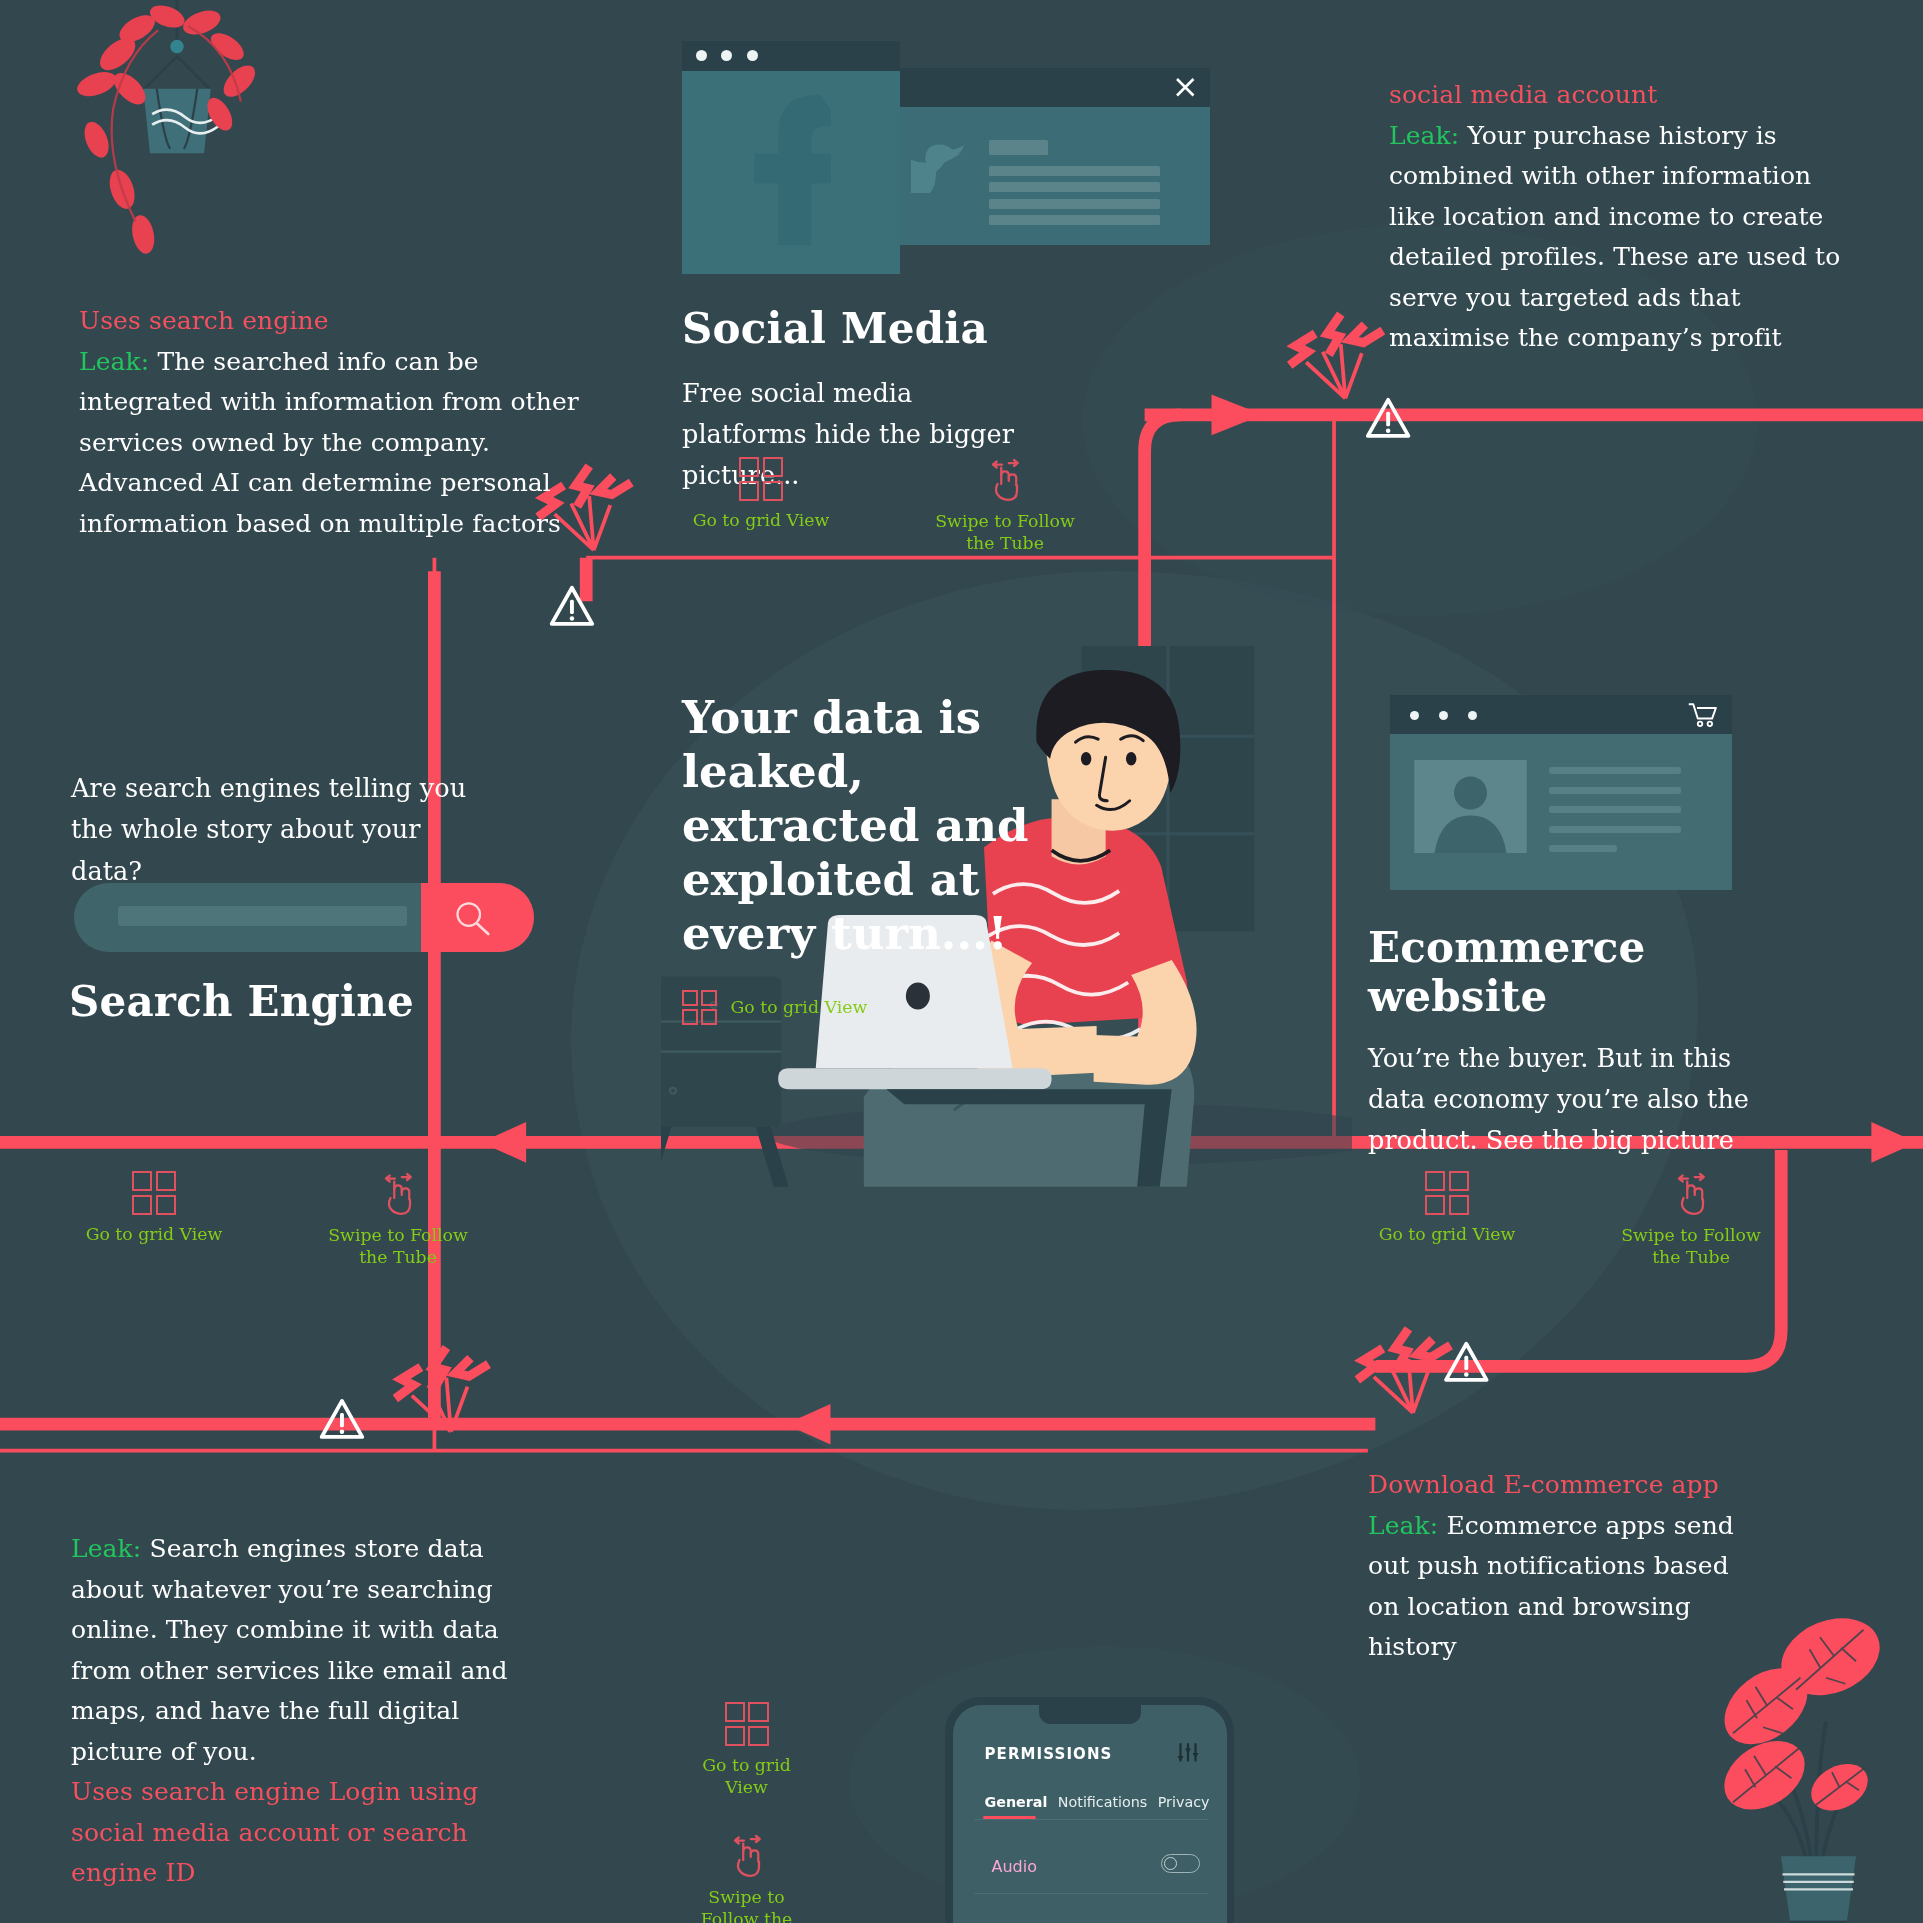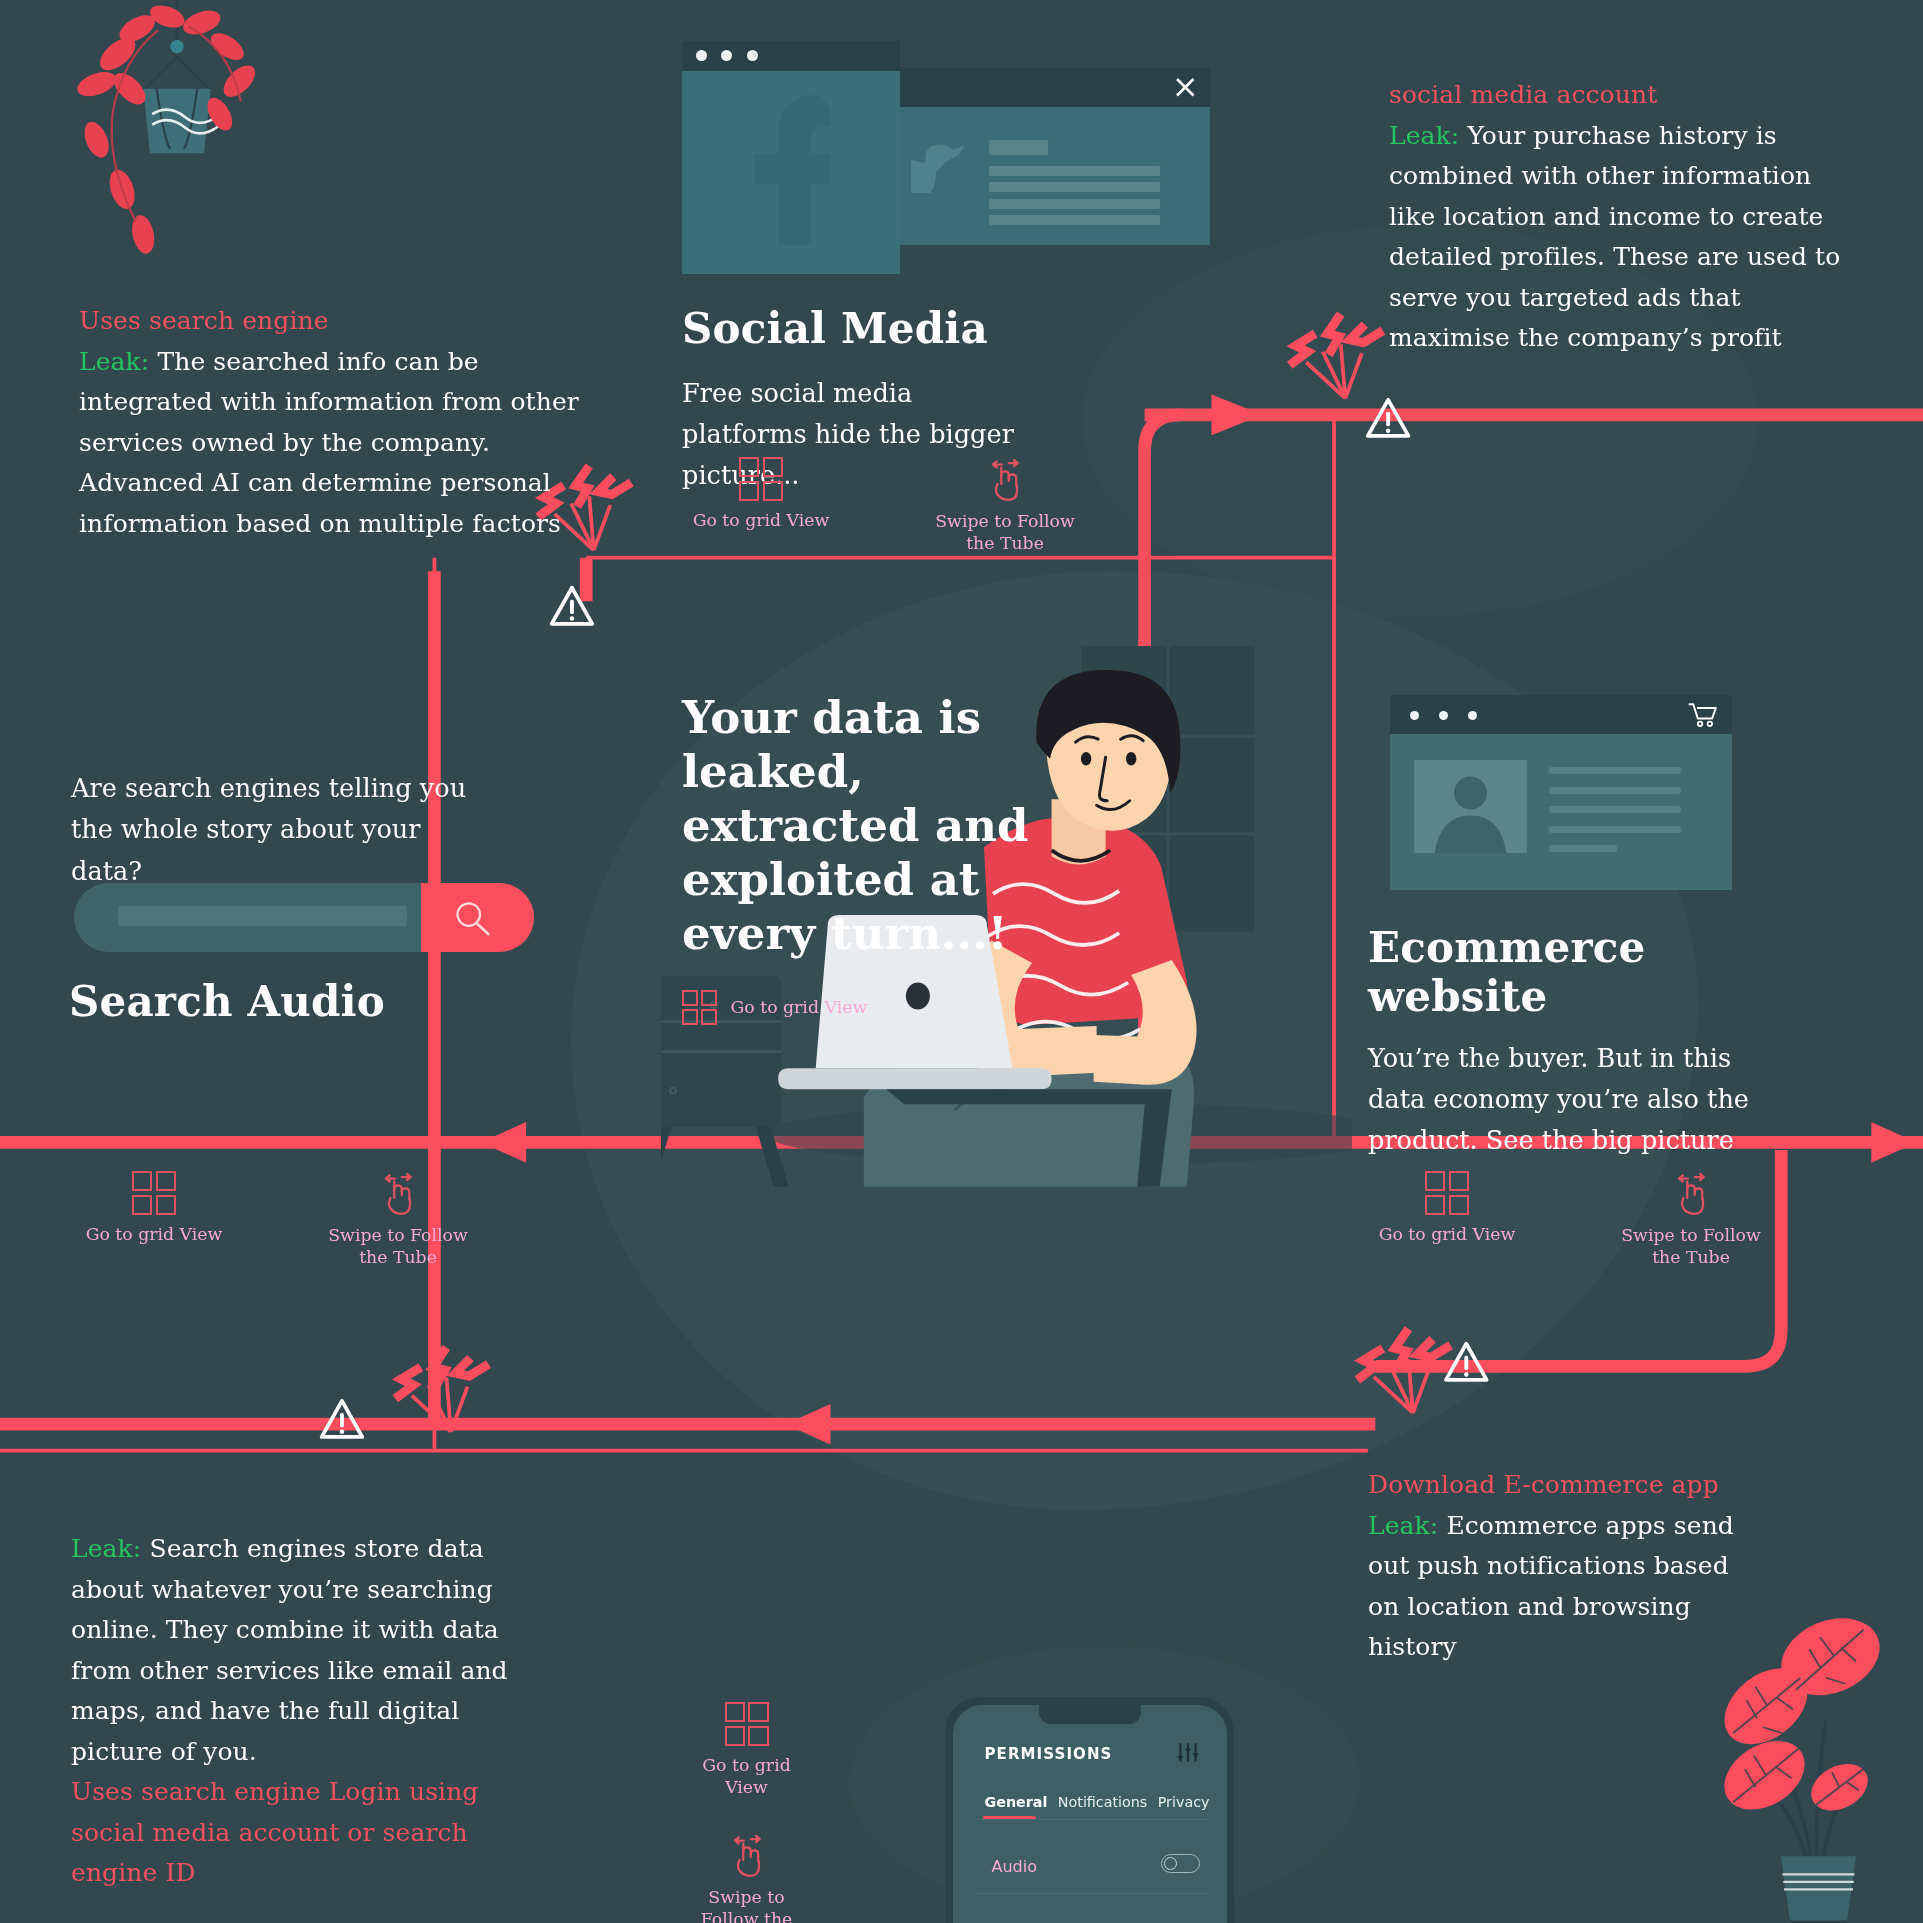--- a/index.html
+++ b/index.html
@@ -36,21 +36,21 @@
   #hero-head { position: absolute; left: 682px; top: 691px; width: 391px;
     font-size: 45px; line-height: 1.2; font-weight: 700; color: #ffffff; }
   #hero-sub { position: absolute; left: 682px; top: 878px; width: 353px;
     font-size: 35px; line-height: 1.25; font-weight: 700; color: #f4505e; }
 
   
   .hint { position: absolute; display: flex; flex-direction: column; align-items: flex-start; }
   .hint-row { position: absolute; display: flex; gap: 86px; align-items: flex-start; }
   .hint-item { display: flex; flex-direction: column; align-items: center; width: 158px; }
   .hint-item.narrow { width: 113px; }
-  .hint-label { margin-top: 9px; font-size: 17.3px; color: #f9a8d4; text-align: center; line-height: 1.25; }
+  .hint-label { margin-top: 9px; font-size: 17.3px; color: #84cc16; text-align: center; line-height: 1.25; }
   .hint-inline { position: absolute; display: flex; align-items: center; gap: 13.5px; }
   .hint-inline .hint-label { margin-top: 0; }
 
   .grid-icon { width: 44px; height: 44px; display: grid; grid-template-columns: 1fr 1fr;
     grid-template-rows: 1fr 1fr; gap: 3.8px; }
   .grid-icon i { border: 2.3px solid #e0515f; display: block; }
 
   
   #searchbar { position: absolute; left: 74px; top: 883px; width: 460px; height: 69px;
     background: #3f656b; border-radius: 35px; }
@@ -452,21 +452,21 @@
   <div id="searchbar">
     <div class="field" placeholder=""></div>
     <div id="search-btn">
       <svg style="position:absolute;left:32px;top:16.5px;width:39px;height:38px" viewBox="0 0 52 50">
         <circle cx="21" cy="19" r="15" fill="none" stroke="#ffd9dd" stroke-width="3"></circle>
         <path d="M32,31 L47,45" stroke="#ffd9dd" stroke-width="3.5" stroke-linecap="round"></path>
       </svg>
     </div>
   </div>
 
-  <div class="tblock sect-title" style="left:69px;top:977px">Search Audio</div>
+  <div class="tblock sect-title" style="left:69px;top:977px">Search Engine</div>
 
   <div class="tblock" style="left:1368px;top:923px;width:398px">
     <div class="sect-title">Ecommerce website</div>
     <div class="para" style="margin-top:16.5px">You’re the buyer. But in this data economy you’re also the product. See the big picture</div>
   </div>
 
   <div class="hint-row" style="left:75px;top:1171px">
     <div class="hint-item">
       <span class="grid-icon">
           <i></i>

